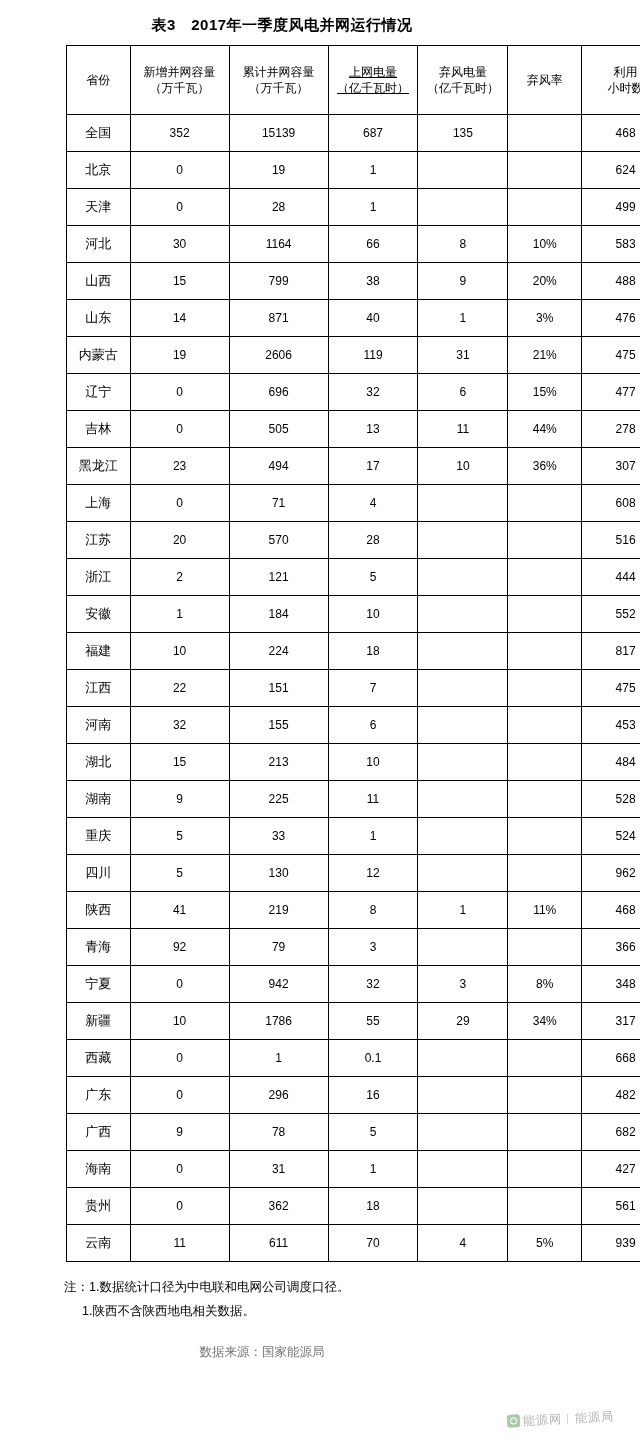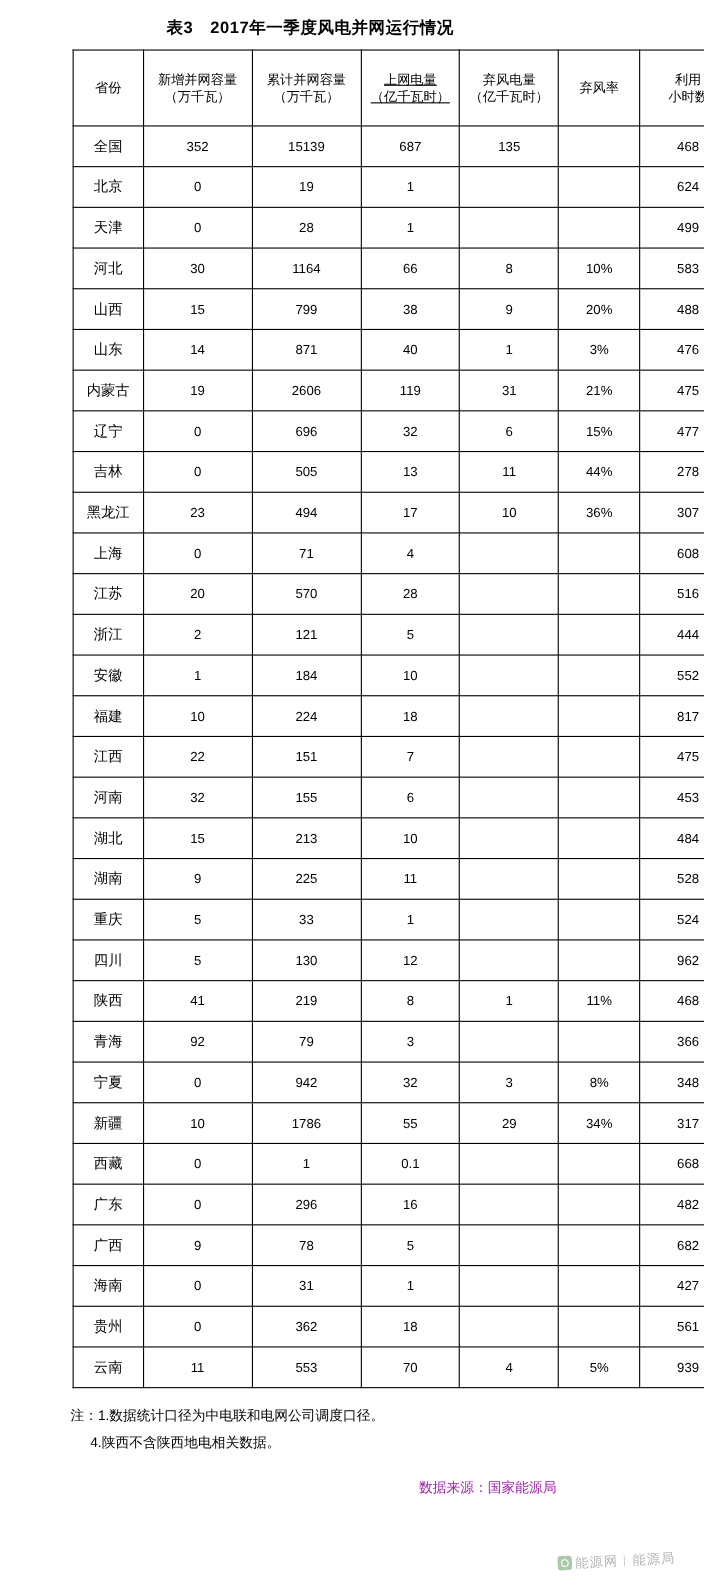--- a/index.html
+++ b/index.html
@@ -63,23 +63,23 @@
     font-size: 12.5px;
     line-height: 1.9;
     padding-left: 46px;
   }
   .note-line { white-space: nowrap; }
   .note-line.second { padding-left: 18px; }
 
   .source {
     margin-top: 20px;
     font-size: 12.5px;
-    text-align: right;
+    text-align: center;
     padding-right: 40px;
-    color: #a21caf;
+    color: #737373;
   }
   .watermark {
     position: absolute;
     right: 26px;
     bottom: 16px;
     font-size: 12px;
     color: #9a9a9a;
     opacity: 0.75;
     letter-spacing: 1px;
     transform: rotate(-3deg);
@@ -412,32 +412,32 @@
           <td class="num">0</td>
           <td class="num">362</td>
           <td class="num">18</td>
           <td class="num"></td>
           <td class="num"></td>
           <td class="num">561</td>
         </tr>
         <tr>
           <td class="prov">云南</td>
           <td class="num">11</td>
-          <td class="num">553</td>
+          <td class="num">611</td>
           <td class="num">70</td>
           <td class="num">4</td>
           <td class="num">5%</td>
           <td class="num">939</td>
         </tr>
       </tbody>
   </table>
 
   <div class="notes">
     <div class="note-line">注：1.数据统计口径为中电联和电网公司调度口径。</div>
-    <div class="note-line second">4.陕西不含陕西地电相关数据。</div>
+    <div class="note-line second">1.陕西不含陕西地电相关数据。</div>
   </div>
 
   <div class="source">数据来源：国家能源局</div>
 
 </div>
 
 <div class="watermark">
   <span class="wm-badge"></span><span>能源网︱能源局</span>
 </div>
 

